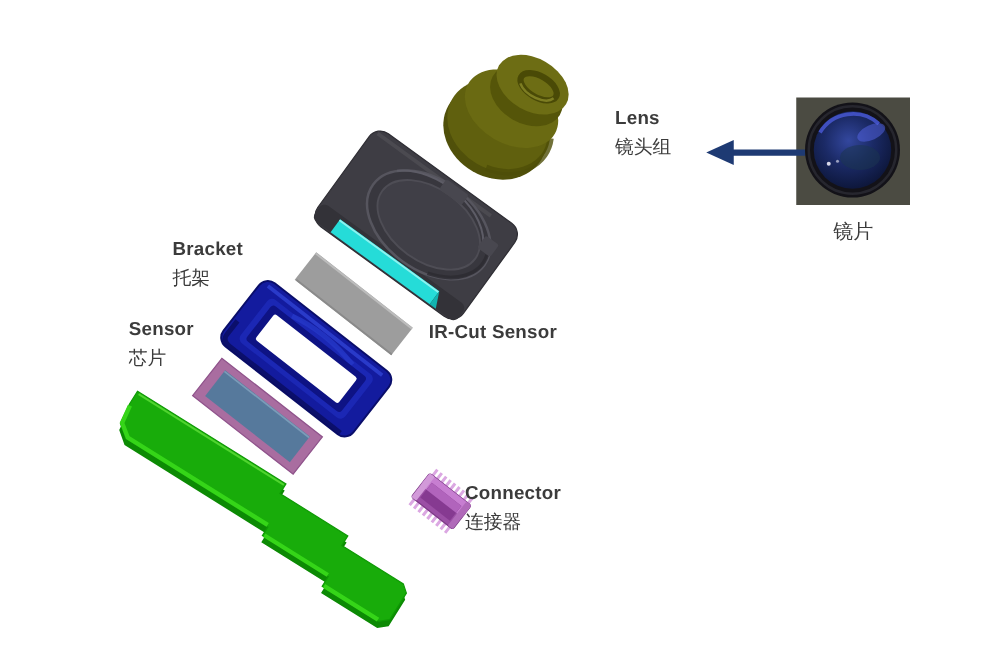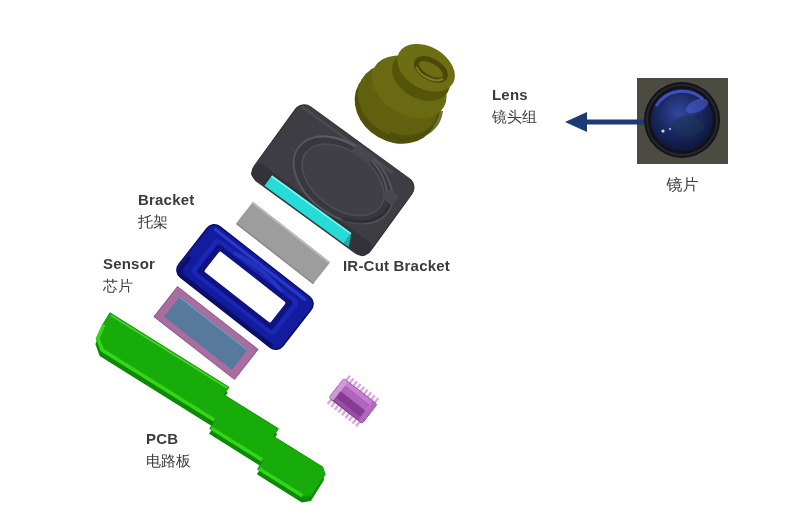--- a/index.html
+++ b/index.html
@@ -124,29 +124,29 @@
     <span class="zh">镜头组</span>
   </div>
 
 
   <div class="label" style="left:138px;top:189px">
     <span class="en">Bracket</span>
     <span class="zh">托架</span>
   </div>
 
   <div class="label" style="left:343px;top:255px">
-    <span class="en">IR-Cut Bracket</span>
+    <span class="en">IR-Cut Sensor</span>
   </div>
 
   <div class="label" style="left:103px;top:253px">
     <span class="en">Sensor</span>
     <span class="zh">芯片</span>
   </div>
 
+  <div class="label" style="left:372px;top:384px">
+    <span class="en">Connector</span>
+    <span class="zh">连接器</span>
+  </div>
 
-  <div class="label" style="left:146px;top:428px">
-    <span class="en">PCB</span>
-    <span class="zh">电路板</span>
-  </div>
 
   <div class="caption" style="left:637px;top:175px;width:91px">镜片</div>
 
 </div>
 
 </body></html>

